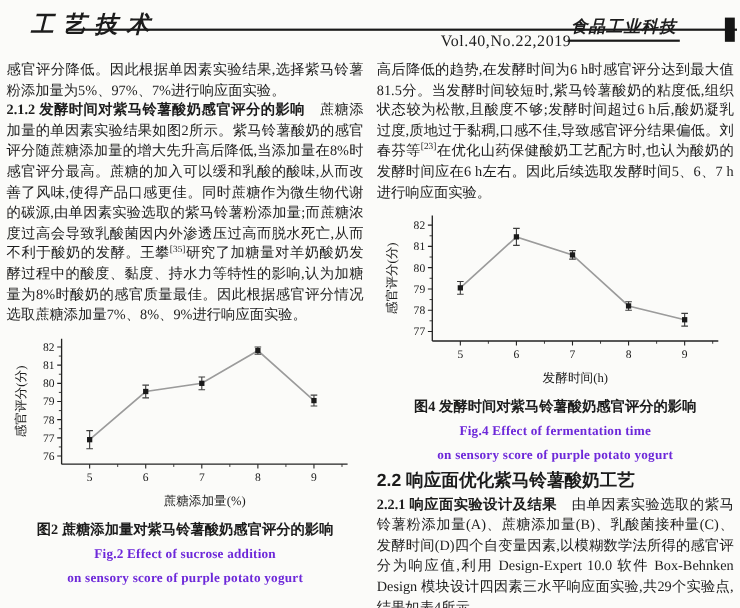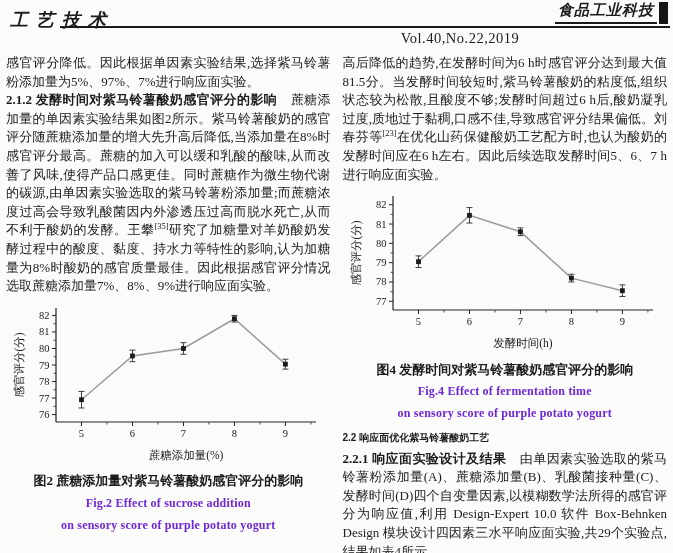--- a/index.html
+++ b/index.html
@@ -8,46 +8,46 @@
     width:673px;height:553px;
     background:#fbfbf9;
     color:#1c1c1c;
     font-family:"Liberation Serif","DejaVu Serif",serif;
     overflow:hidden;
     margin:0 auto;
   }
   
   .hdr{position:relative;height:52px;}
   .masthead{
-    position:absolute;left:10px;top:8px;
-    font-size:18px;font-weight:bold;font-style:italic;
+    position:absolute;left:28px;top:8px;
+    font-size:21px;font-weight:bold;font-style:italic;
     letter-spacing:8px;white-space:nowrap;
   }
   .hdr-rule{position:absolute;left:60px;right:3px;top:26px;border-top:2px solid #1a1a1a;}
-  .logo-wrap{position:absolute;right:5px;top:1px;display:flex;align-items:flex-end;}
+  .logo-wrap{position:absolute;right:5px;top:15px;display:flex;align-items:flex-end;gap:39px;}
   .logo-text{
     font-size:15px;font-weight:bold;font-style:italic;
     border-bottom:2px solid #1a1a1a;padding:0 3px 2px 3px;letter-spacing:1px;
   }
   .logo-bar{width:9px;height:22px;background:#151515;margin-left:2px;}
   .vol{
     position:absolute;left:340px;top:30px;width:240px;text-align:center;
     font-size:14.5px;letter-spacing:.5px;
   }
   
   .cols{display:flex;gap:12px;padding:2px 6px 0 6px;}
   .col{width:50%;font-size:13px;line-height:18.6px;text-align:justify;}
   .col p{margin:0;}
   b.inlead{font-weight:bold;}
   .lead-gap{display:inline-block;width:1em;}
   sup{font-size:8.5px;line-height:0;}
   
   .sec-h{
     font-family:"Liberation Sans","DejaVu Sans",sans-serif;
-    font-weight:bold;font-size:10px;margin:5px 0 3px 0;line-height:19px;
+    font-weight:bold;font-size:16px;margin:5px 0 3px 0;line-height:19px;
   }
   
   figure{margin:4px 0 2px 0;text-align:center;}
   figcaption .cap-cn{font-weight:bold;font-size:13px;margin-top:1px;}
   figcaption .cap-en{font-size:12px;font-weight:bold;color:#6d28d9;margin-top:3px;letter-spacing:.2px;}
   svg.chart text{font-family:"Liberation Serif","DejaVu Serif",serif;fill:#1a1a1a;}
 </style>
 </head>
 <body>
 

